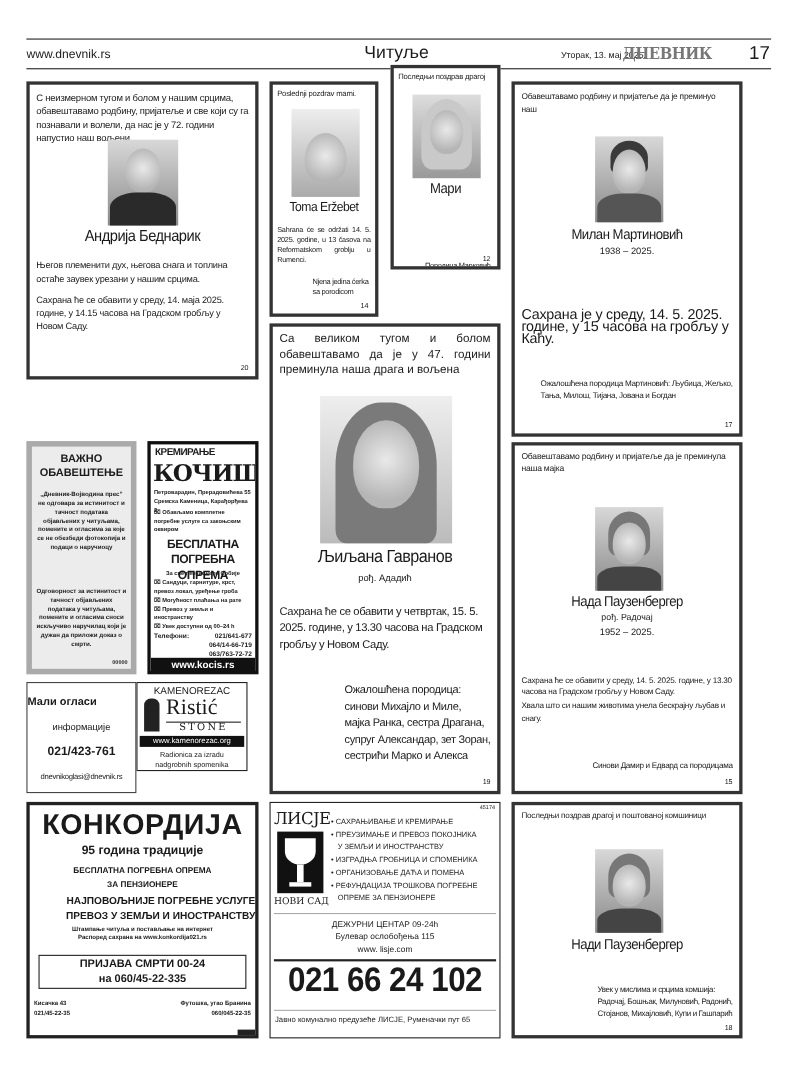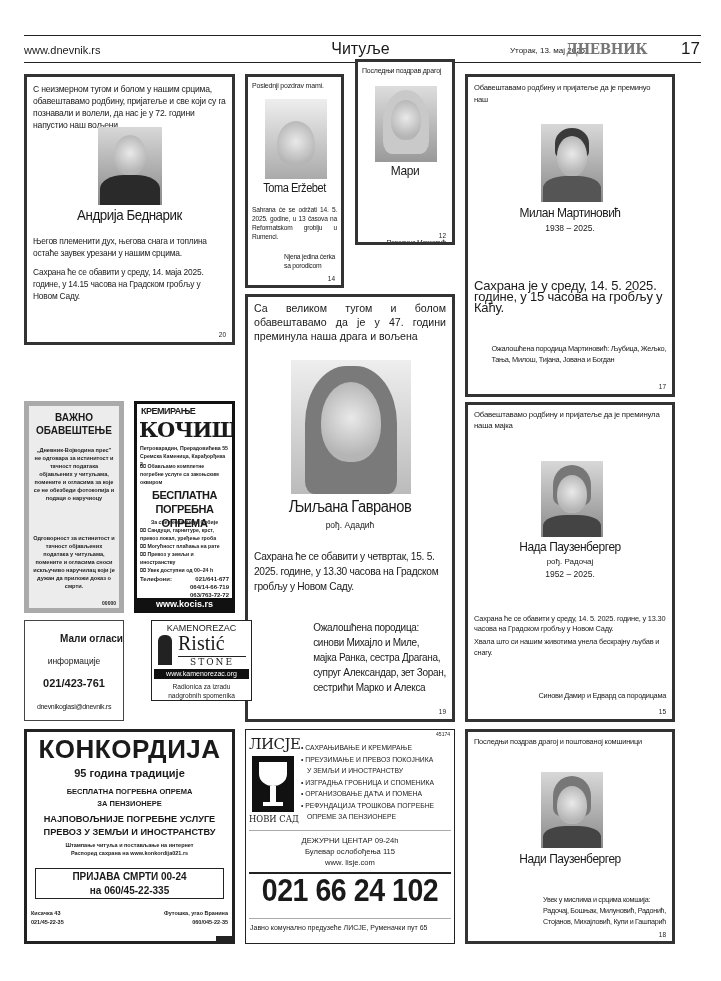--- a/index.html
+++ b/index.html
@@ -180,48 +180,48 @@
     <div style="position:absolute;right:0;top:0;text-align:right">
       <div>021/641-677</div>
       <div>064/14-66-719</div>
       <div>063/763-72-72</div>
     </div>
   </div>
   <div class="abs ad-bold" style="left:0;right:0;bottom:0;height:12px;background:#111;color:#fff;text-align:center;font-size:9px;line-height:12px">www.kocis.rs</div>
 </div>
 
 <div class="box" style="left:24px;top:620px;width:100px;height:101px;border:1px solid #444">
-  <div class="abs ad-bold" style="left:0;right:0;top:12px;text-align:right;font-size:10px">Мали огласи</div>
+  <div class="abs ad-bold" style="left:0;right:12px;top:12px;text-align:left;font-size:10px">Мали огласи</div>
   <div class="abs" style="left:0;right:0;top:35px;text-align:center;font-size:8.5px">информације</div>
   <div class="abs ad-bold" style="left:0;right:0;top:56px;text-align:center;font-size:11px">021/423-761</div>
   <div class="abs" style="left:0;right:0;top:82px;text-align:center;font-size:7px;letter-spacing:-0.3px">dnevnikoglasi@dnevnik.rs</div>
 </div>
 
-<div class="box" style="left:151px;top:620px;width:101px;height:81px;border:1px solid #222">
+<div class="box" style="left:124px;top:620px;width:101px;height:81px;border:1px solid #222">
   <div class="abs" style="left:0;right:0;top:2px;text-align:center;font-size:9px">KAMENOREZAC</div>
   <div class="abs" style="left:6px;top:14px;width:14px;height:30px;background:#222;border-radius:6px 6px 0 0"></div>
   <div class="abs" style="left:26px;top:11px;font-family:Liberation Serif, serif;font-size:20px">Ristić</div>
   <div class="abs" style="left:26px;top:35px;width:68px;border-top:1px solid #222;font-family:'DejaVu Serif',serif;font-size:9px;letter-spacing:2px;text-align:center">STONE</div>
   <div class="abs" style="left:2px;right:2px;top:48px;background:#111;color:#fff;font-size:7px;text-align:center;line-height:10px">www.kamenorezac.org</div>
   <div class="abs" style="left:0;right:0;top:61px;text-align:center;font-size:6.6px;line-height:9px">
     <div>Radionica za izradu</div>
     <div>nadgrobnih spomenika</div>
     <div>Veternik, Dunavska 25</div>
     <div style="font-size:5px">021/822-741, 063/82-42-112</div>
   </div>
 </div>
 
 <div class="box" style="left:24px;top:729px;width:211px;height:215px;border:3px solid #222">
   <div class="abs ad-bold" style="left:0;right:0;top:2px;text-align:center;font-size:26px;letter-spacing:0.5px">КОНКОРДИЈА</div>
   <div class="abs ad-bold" style="left:0;right:0;top:35px;text-align:center;font-size:11px">95 година традиције</div>
   <div class="abs ad-bold" style="left:0;right:0;top:54px;text-align:center;font-size:7.5px;line-height:12px">
     <div>БЕСПЛАТНА ПОГРЕБНА ОПРЕМА</div>
     <div>ЗА ПЕНЗИОНЕРЕ</div>
   </div>
-  <div class="abs ad-bold" style="left:0;right:0;top:81px;text-align:center;font-size:9.2px;line-height:13px">
+  <div class="abs ad-bold" style="left:0;right:0;top:81px;text-align:right;font-size:9.2px;line-height:13px">
     <div>НАЈПОВОЉНИЈЕ ПОГРЕБНЕ УСЛУГЕ</div>
     <div>ПРЕВОЗ У ЗЕМЉИ И ИНОСТРАНСТВУ</div>
   </div>
   <div class="abs ad-bold" style="left:0;right:0;top:109px;text-align:center;font-size:5.5px;line-height:8px">
     <div>Штампање читуља и постављање на интернет</div>
     <div>Распоред сахрана на www.konkordija021.rs</div>
   </div>
   <div class="abs ad-bold" style="left:8px;right:8px;top:136px;height:31px;border:1px solid #222;text-align:center;font-size:10px;line-height:14px;padding-top:1px">
     <div>ПРИЈАВА СМРТИ 00-24</div>
     <div>на 060/45-22-335</div>

